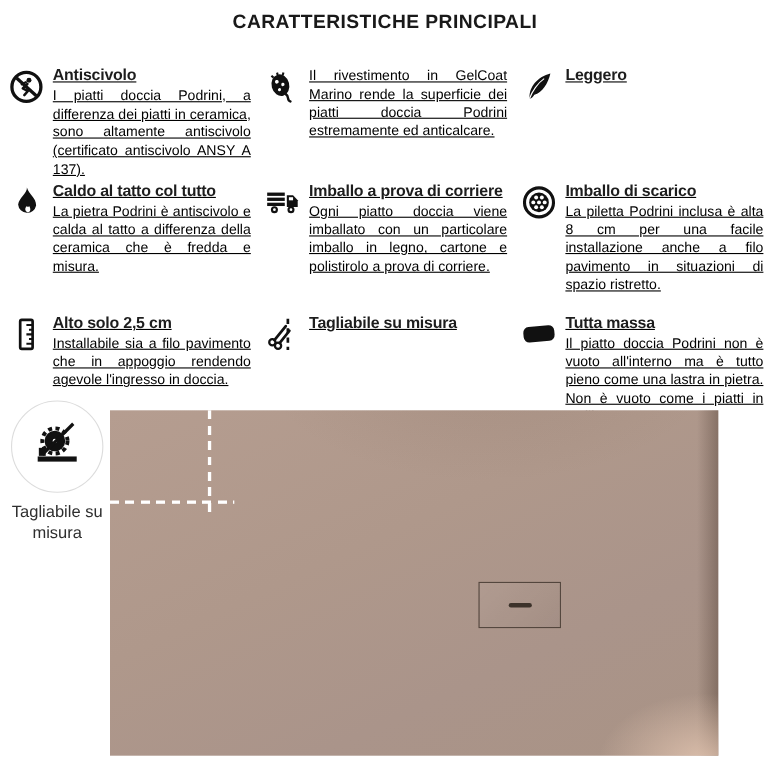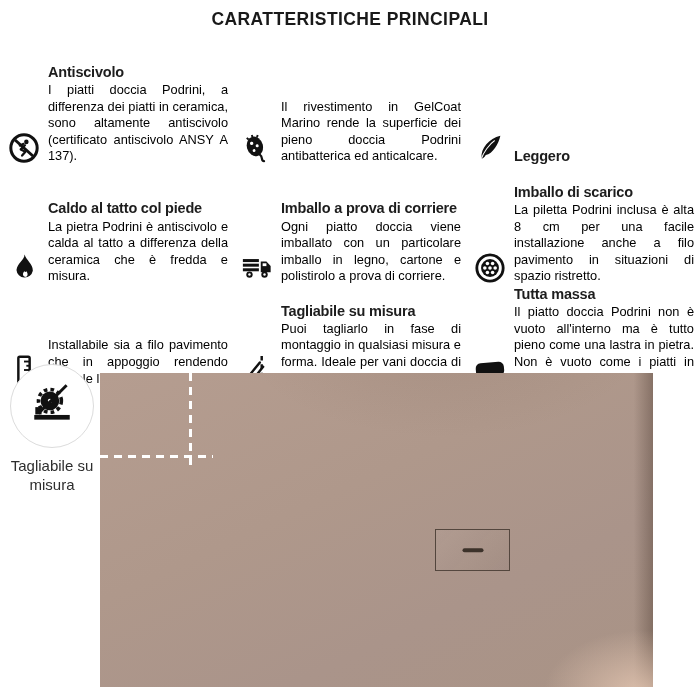--- a/index.html
+++ b/index.html
@@ -11,21 +11,21 @@
   }
   .page-title{
     position:absolute;top:9px;left:0;width:700px;text-align:center;
     font-size:17.5px;font-weight:800;letter-spacing:.4px;color:#191919;
   }
   .features{
     position:absolute;top:60px;left:8px;width:686px;
     display:grid;grid-template-columns:repeat(3,1fr);
     grid-template-rows:105px 120px auto;column-gap:13px;
   }
-  .feature{display:flex;align-items:flex-end;gap:8px;}
+  .feature{display:flex;align-items:flex-start;gap:8px;text-decoration:underline;}
   .f-icon{flex:0 0 32px;width:32px;height:34px;margin-top:2px;}
   .f-icon svg{display:block;width:32px;height:34px;}
   .f-title{font-size:14.5px;font-weight:bold;color:#1d1d1d;letter-spacing:-.2px;line-height:1.25;white-space:nowrap;}
   .f-text{font-size:12.8px;color:#000000;line-height:1.3;text-align:justify;margin-top:1px;}
   .badge-circle{
     position:absolute;left:10px;top:364px;width:84px;height:84px;border-radius:50%;
     background:#fff;border:1px solid #dcdcdc;box-sizing:border-box;
     display:flex;align-items:center;justify-content:center;
   }
   .badge-circle svg{width:48px;height:48px;}
@@ -91,21 +91,21 @@
           <circle cx="17.5" cy="15" r="1.6" fill="#fff"></circle>
           <circle cx="13" cy="19" r="1.5" fill="#fff"></circle>
           <line x1="15" y1="2.5" x2="15" y2="5" stroke="#111" stroke-width="2"></line>
           <line x1="9" y1="4" x2="10.5" y2="6.5" stroke="#111" stroke-width="2"></line>
           <line x1="21" y1="4" x2="19.5" y2="6.5" stroke="#111" stroke-width="2"></line>
         </g>
         <path d="M20 24 C24 26.5 20.5 30.5 24.5 31" fill="none" stroke="#111" stroke-width="2.4" stroke-linecap="round"></path>
       </svg>
     </span>
     <div>
-      <div class="f-text">Il rivestimento in GelCoat Marino rende la superficie dei pieno doccia Podrini antibatterica ed anticalcare.</div>
+      <div class="f-text">Il rivestimento in GelCoat Marino rende la superficie dei piatti doccia Podrini estremamente ed anticalcare.</div>
     </div>
   </div>
 
   <div class="feature">
     <span class="f-icon">
       <svg viewBox="0 0 34 34">
         <path d="M28 4 C16 7 7 17 8 28 C9 28.6 11 27 12.5 24.5 C20 23 26 13 28 4 Z" fill="#111"></path>
         <path d="M8 28 C10 22 16 13 22 9" stroke="#fff" stroke-width="1.1" fill="none"></path>
       </svg>
     </span>
@@ -115,21 +115,21 @@
   </div>
 
   <div class="feature">
     <span class="f-icon">
       <svg viewBox="0 0 34 34">
         <path d="M17.5 2.5 C18 8 10 12 9 19 a8.8 8.8 0 0 0 17.4 1 C26.4 12 19.5 9.5 17.5 2.5 Z" fill="#111"></path>
         <path d="M17.5 20.5 c-2.6 2.2 -1.6 5.4 .5 5.9 c2.1 .5 4.2 -2.1 1.6 -5.9 c-.7 1.1 -1.4 1.1 -2.1 0 Z" fill="#fff"></path>
       </svg>
     </span>
     <div>
-      <div class="f-title">Caldo al tatto col piede</div>
+      <div class="f-title">Caldo al tatto col tutto</div>
       <div class="f-text">La pietra Podrini è antiscivolo e calda al tatto a differenza della ceramica che è fredda e misura.</div>
     </div>
   </div>
 
   <div class="feature">
     <span class="f-icon">
       <svg viewBox="0 0 34 34">
         <rect x="2" y="7.5" width="17" height="3.2" fill="#111"></rect>
         <rect x="2" y="12.4" width="17" height="3.2" fill="#111"></rect>
         <rect x="2" y="17.3" width="17" height="3.2" fill="#111"></rect>
@@ -172,37 +172,37 @@
       <svg viewBox="0 0 34 34">
         <rect x="11" y="3" width="12" height="28" rx="1.5" fill="none" stroke="#111" stroke-width="2.6"></rect>
         <line x1="23" y1="8" x2="17" y2="8" stroke="#111" stroke-width="2"></line>
         <line x1="23" y1="12.5" x2="19.5" y2="12.5" stroke="#111" stroke-width="2"></line>
         <line x1="23" y1="17" x2="17" y2="17" stroke="#111" stroke-width="2"></line>
         <line x1="23" y1="21.5" x2="19.5" y2="21.5" stroke="#111" stroke-width="2"></line>
         <line x1="23" y1="26" x2="17" y2="26" stroke="#111" stroke-width="2"></line>
       </svg>
     </span>
     <div>
+      <div class="f-title">Alto solo 2,5 cm</div>
       <div class="f-text">Installabile sia a filo pavimento che in appoggio rendendo agevole l'ingresso in doccia.</div>
     </div>
   </div>
 
   <div class="feature">
     <span class="f-icon">
       <svg viewBox="0 0 34 34">
         <line x1="22" y1="2" x2="22" y2="32" stroke="#111" stroke-width="2.6" stroke-dasharray="5 4"></line>
         <circle cx="7" cy="24.5" r="3" fill="none" stroke="#111" stroke-width="2.2"></circle>
         <circle cx="12.5" cy="28" r="3" fill="none" stroke="#111" stroke-width="2.2"></circle>
         <line x1="9" y1="22.5" x2="20" y2="9" stroke="#111" stroke-width="2.6" stroke-linecap="round"></line>
         <line x1="14" y1="25.5" x2="23.5" y2="13.5" stroke="#111" stroke-width="2.6" stroke-linecap="round"></line>
       </svg>
     </span>
     <div>
       <div class="f-title">Tagliabile su misura</div>
-      <div class="f-text">Puoi tagliarlo in fase di montaggio in qualsiasi misura e forma. Ideale per vani doccia di forme particolari.</div>
     </div>
   </div>
 
   <div class="feature">
     <span class="f-icon">
       <svg viewBox="0 0 34 34">
         <rect x="2" y="9" width="30" height="15" rx="5.5" fill="#111" transform="rotate(-5 17 17)"></rect>
       </svg>
     </span>
     <div>

